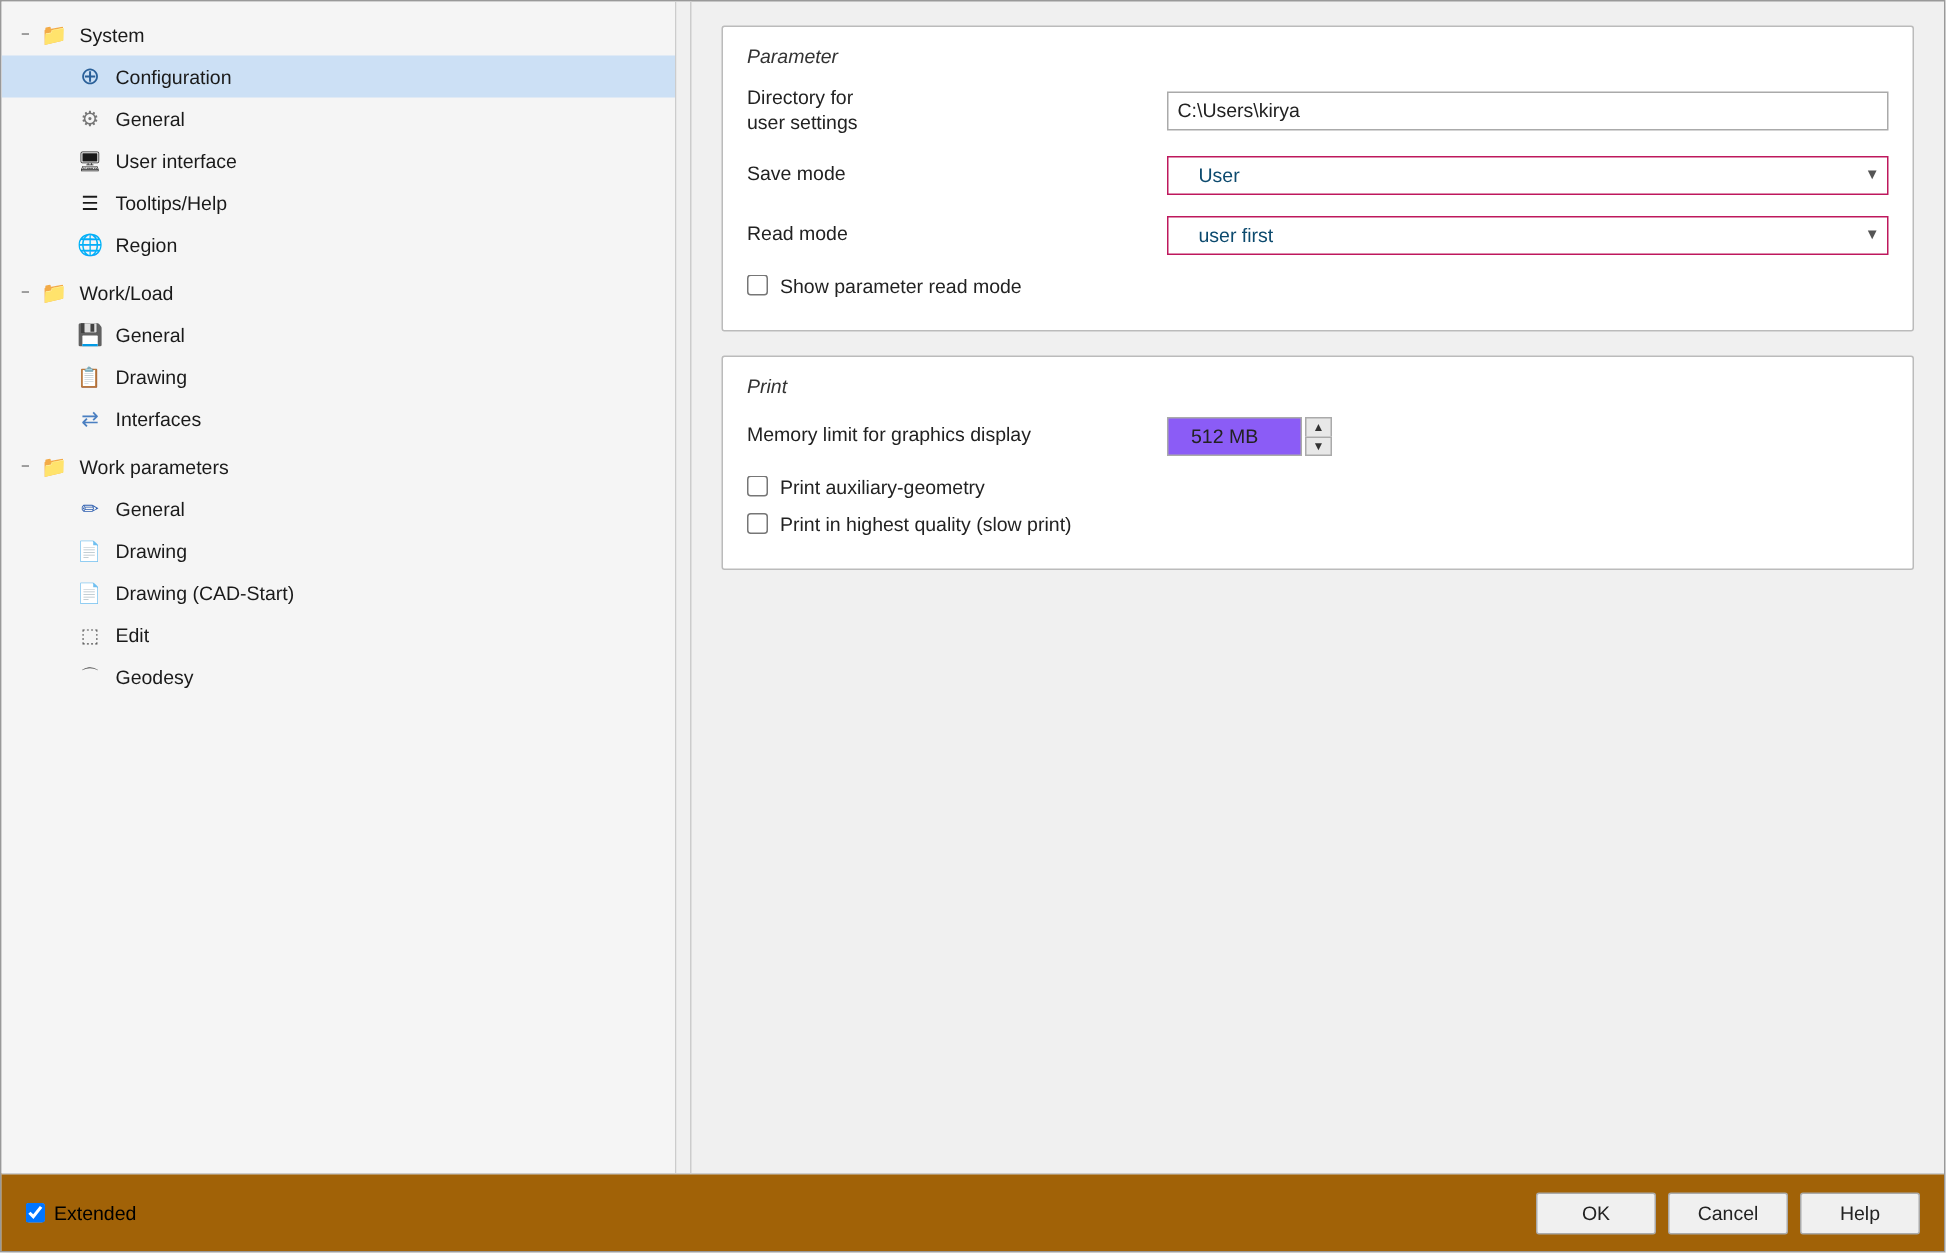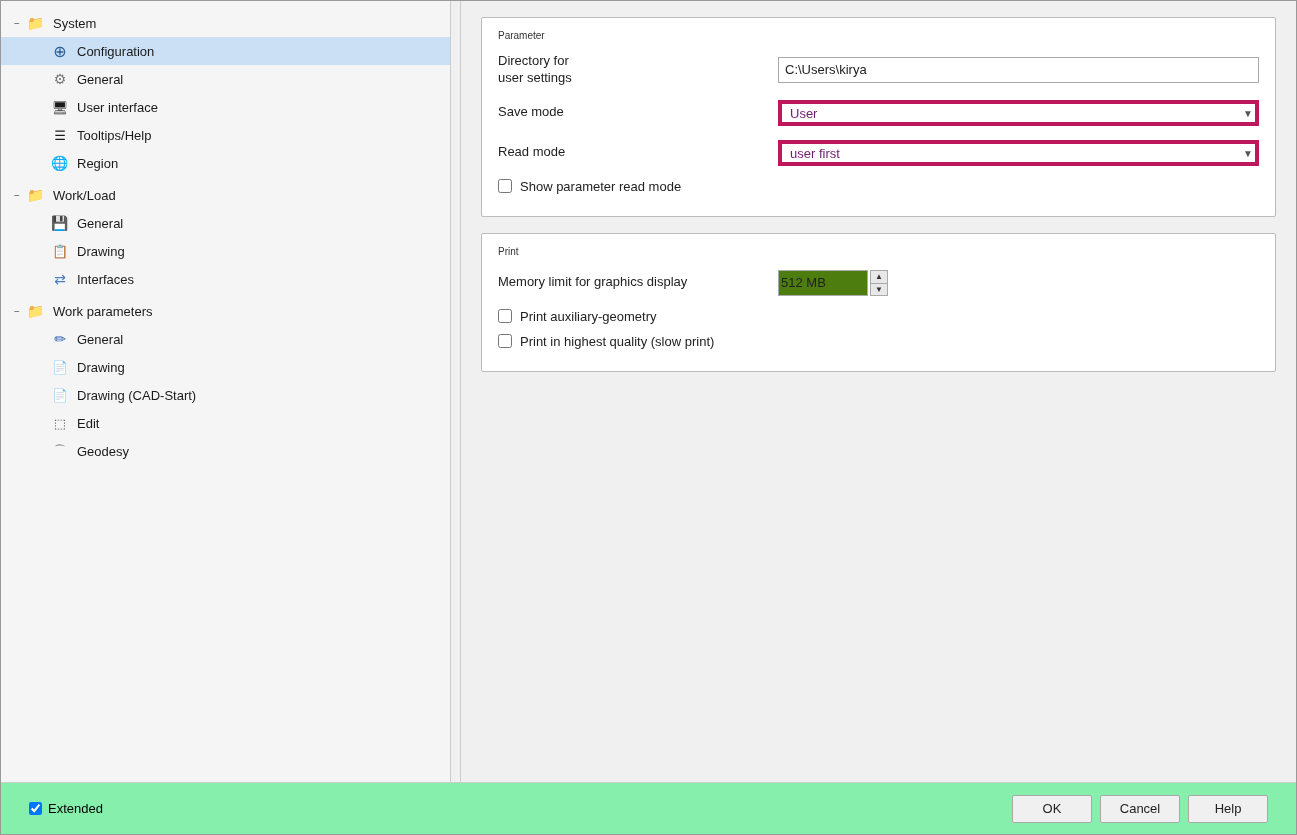--- a/index.html
+++ b/index.html
@@ -111,25 +111,26 @@
       gap: 16px;
     }
 
     .panel {
       background: white;
       border: 1px solid #bbb;
       border-radius: 2px;
       padding: 12px 16px;
     }
     .panel-title {
-      font-size: 10px;
+      font-size: 13px;
       font-weight: normal;
       color: #333;
       margin-bottom: 12px;
       padding-bottom: 0;
+      font-style: italic;
     }
     .form-row {
       display: flex;
       align-items: center;
       margin-bottom: 12px;
       min-height: 28px;
     }
     .form-label {
       width: 280px;
       font-size: 13px;
@@ -147,25 +148,25 @@
       color: #222;
     }
     .select-wrapper {
       flex: 1;
       position: relative;
       height: 26px;
     }
     .select-wrapper select {
       width: 100%;
       height: 26px;
-      border: 4px solid #be185d;
+      border: 1px solid #be185d;
       background: white;
-      padding: 2px 28px 2px 8px;
-      font-size: 13px;
-      color: #701a75;
+      padding: 2px 28px 2px 20px;
+      font-size: 13px;
+      color: #0c4a6e;
       appearance: none;
       -webkit-appearance: none;
       cursor: pointer;
     }
     .select-arrow {
       position: absolute;
       right: 6px;
       top: 50%;
       transform: translateY(-50%);
       pointer-events: none;
@@ -190,22 +191,22 @@
     }
     .spinbox-wrapper {
       display: flex;
       align-items: center;
       gap: 2px;
     }
     .spinbox-value {
       width: 90px;
       height: 26px;
       border: 1px solid #aaa;
-      background: #4d7c0f;
-      padding: 2px 2px;
+      background: #8b5cf6;
+      padding: 2px 15px;
       font-size: 13px;
       color: #222;
       text-align: left;
     }
     .spinbox-buttons {
       display: flex;
       flex-direction: column;
       height: 26px;
     }
     .spinbox-btn {
@@ -221,26 +222,26 @@
       color: #333;
       padding: 0;
     }
     .spinbox-btn:first-child {
       border-bottom: none;
     }
 
     
     .bottom-bar {
       height: 52px;
-      background: #86efac;
+      background: #a16207;
       border-top: 1px solid #ccc;
       display: flex;
       align-items: center;
       justify-content: flex-end;
-      padding: 0 28px;
+      padding: 0 16px;
       gap: 8px;
       flex-shrink: 0;
     }
     .bottom-left {
       flex: 1;
       display: flex;
       align-items: center;
       gap: 6px;
     }
     .btn {

